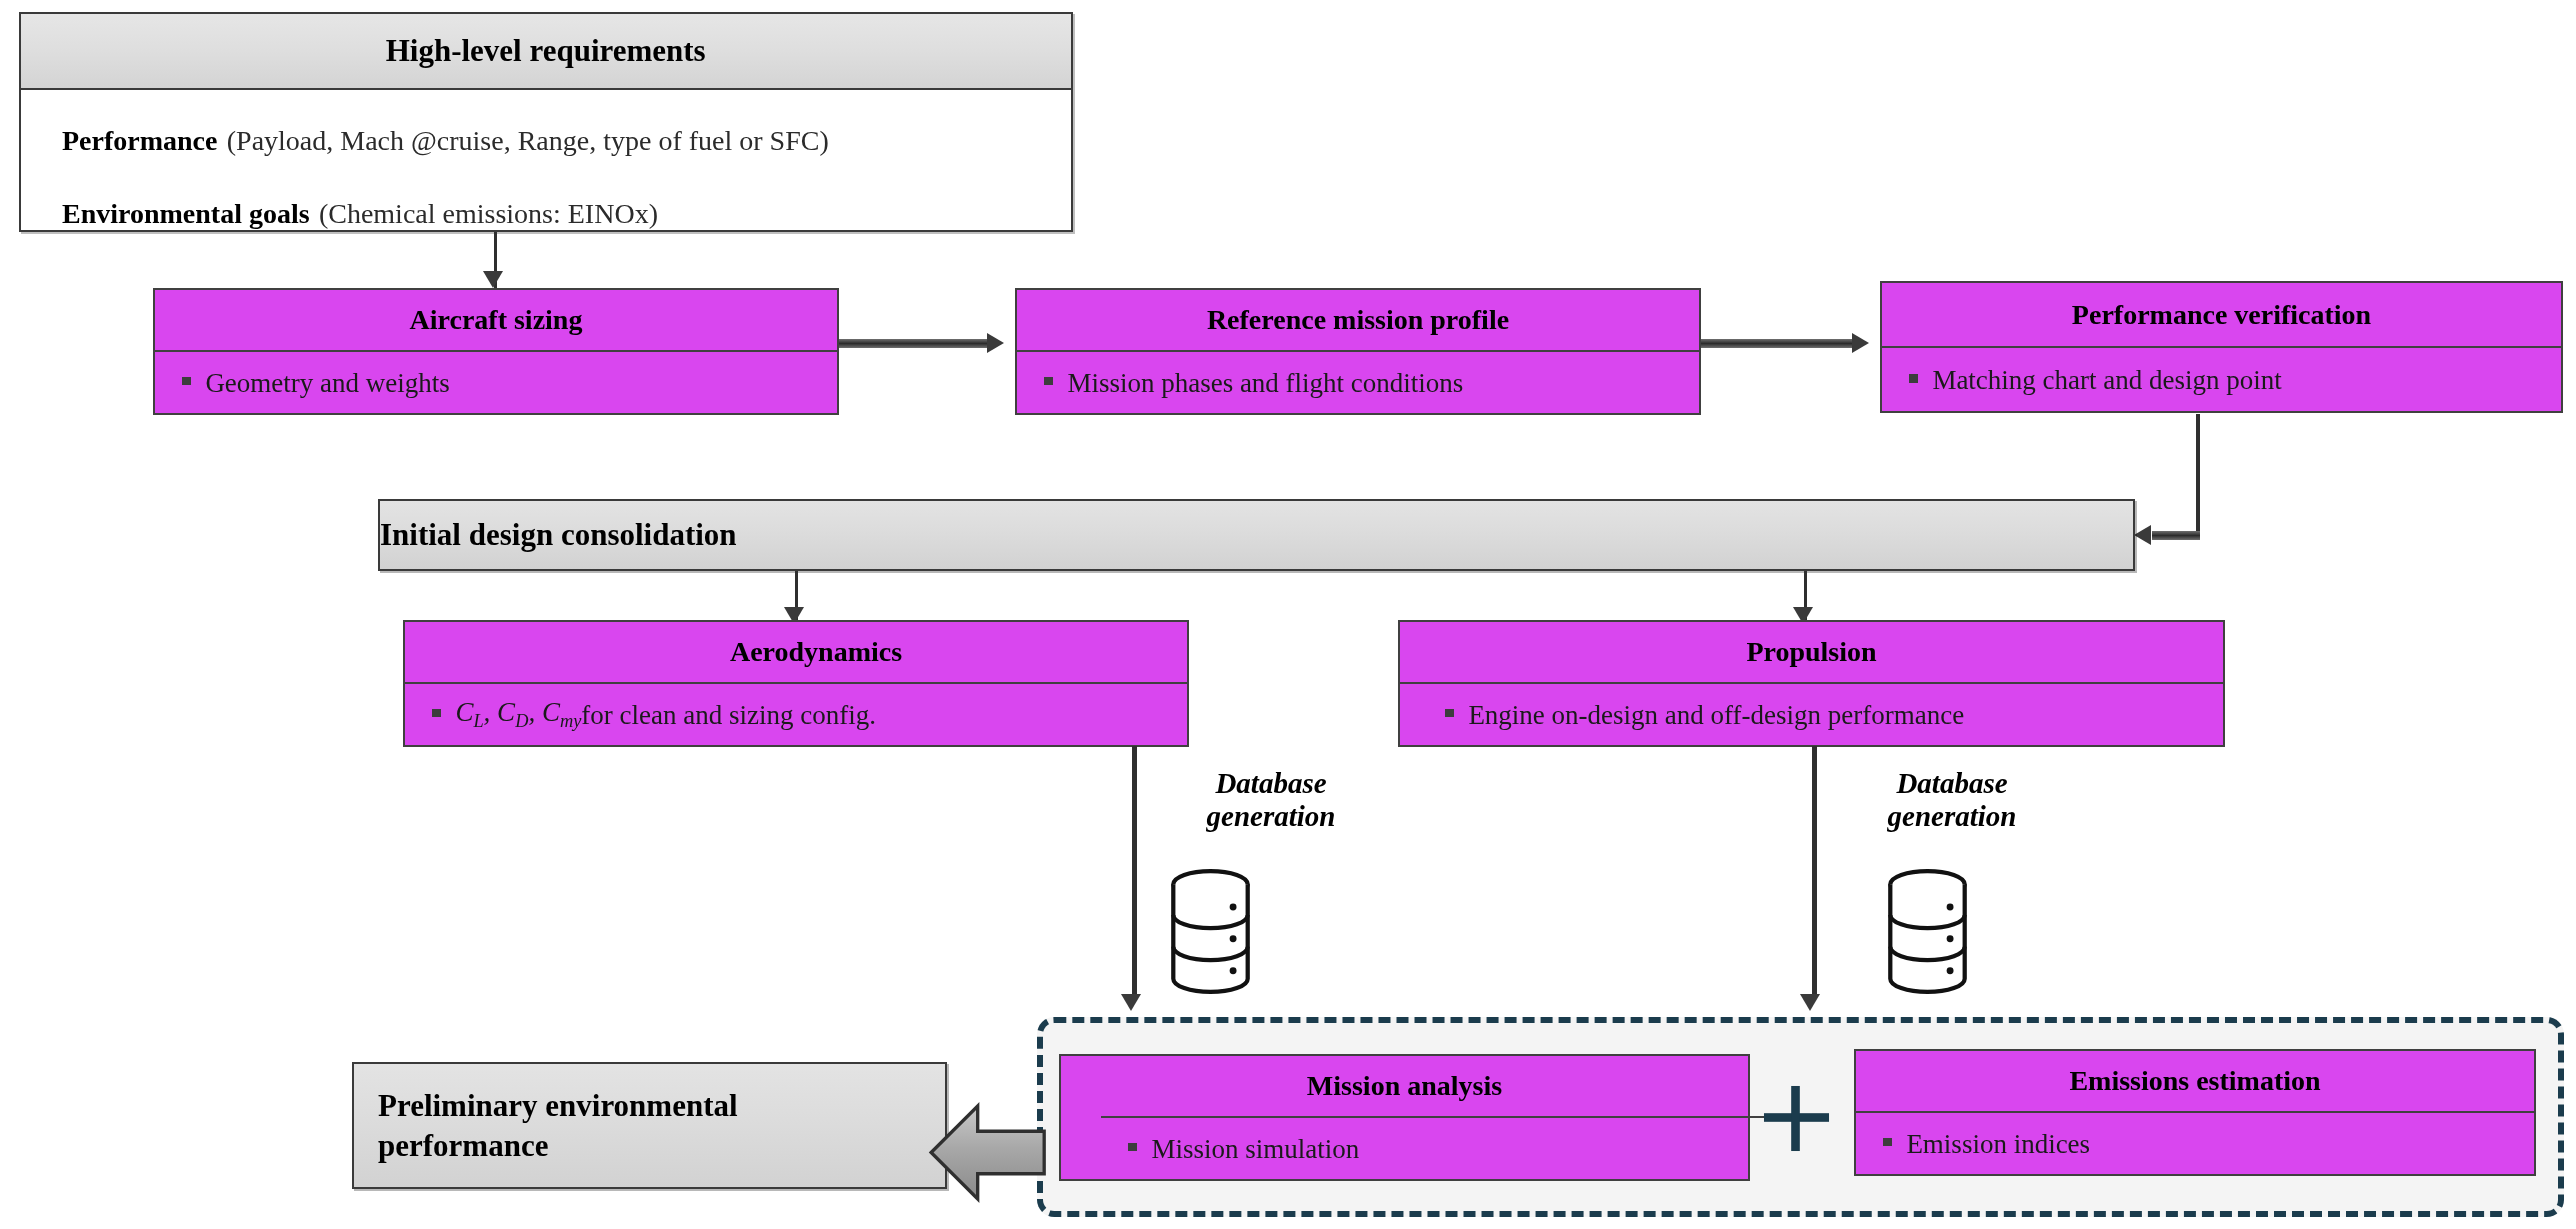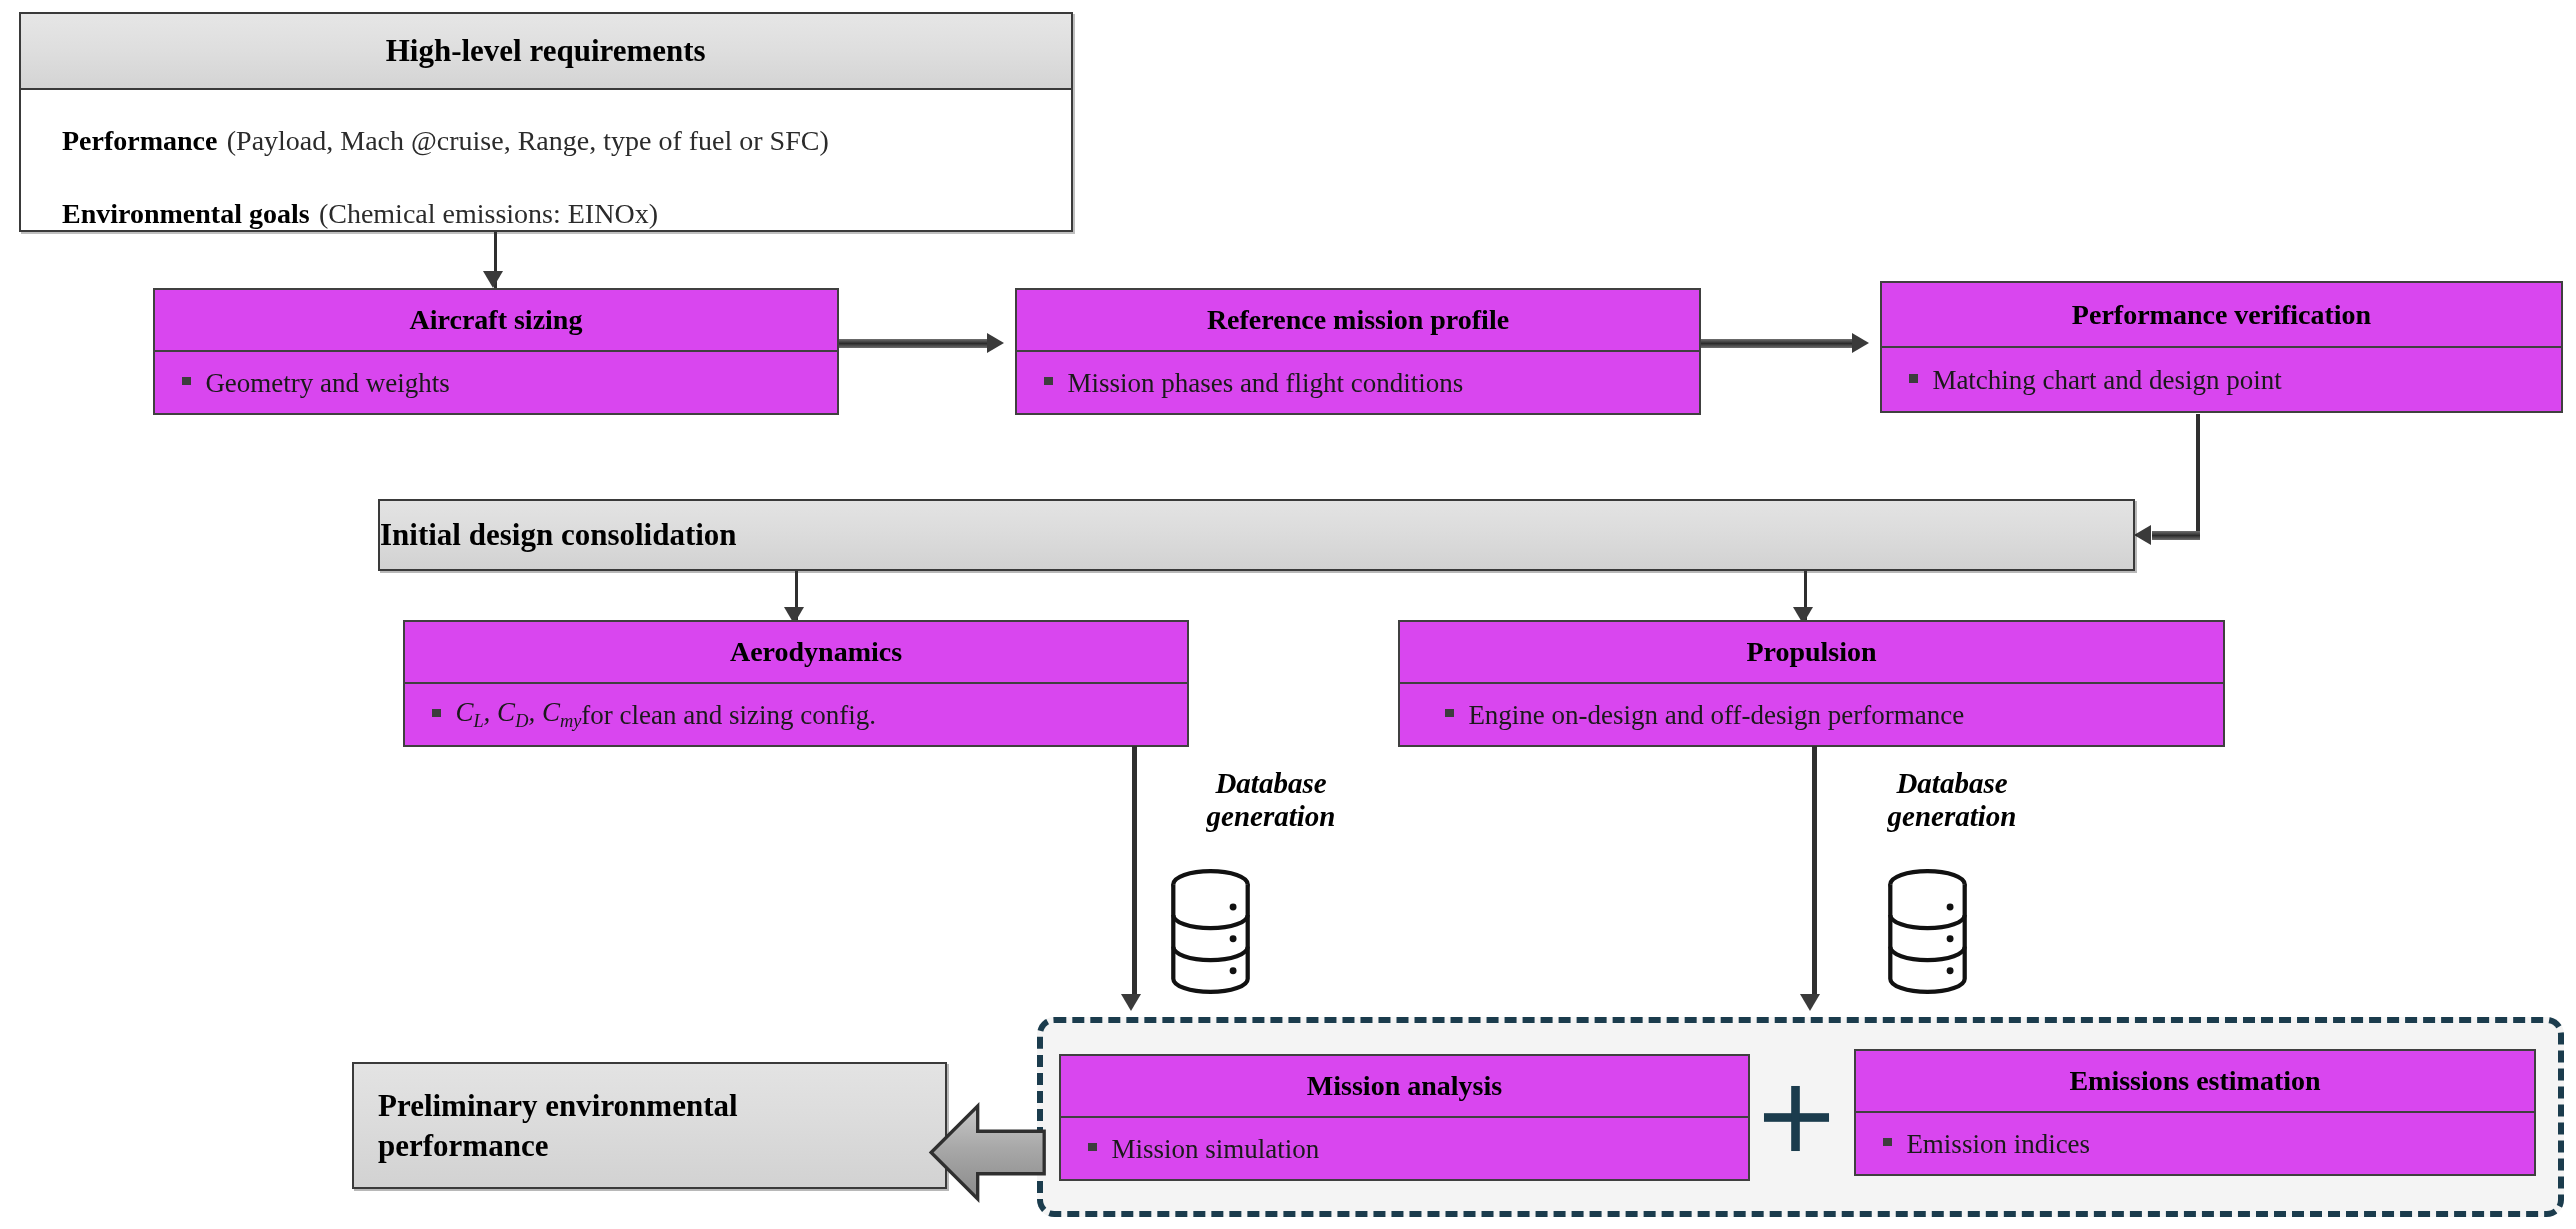--- a/index.html
+++ b/index.html
@@ -276,21 +276,21 @@
       <circle cx="52" cy="30" r="2.6" fill="#111"></circle>
       <circle cx="52" cy="54" r="2.6" fill="#111"></circle>
       <circle cx="52" cy="78" r="2.6" fill="#111"></circle>
     </svg>
   </div>
 
   <div id="dashed-group"></div>
 
   <div class="node" style="left:1059px; top:1054px; width:691px; height:127px;">
     <div class="title" style="height:60px; font-size:28px;">Mission analysis</div>
-    <div class="body" style="height:64px; padding-left:27px; font-size:27px;">
+    <div class="body" style="height:64px; padding-left:27px; font-size:27px;margin-left:40px;">
       <span class="bullet"></span>
       <span>Mission simulation</span>
     </div>
   </div>
 
   <div id="plus-sign">
     <svg width="73" height="73" viewBox="0 0 110 110">
       <rect x="6" y="47" width="98" height="13" fill="#1b3c4d"></rect>
       <rect x="47" y="6" width="13" height="98" fill="#1b3c4d"></rect>
     </svg>

